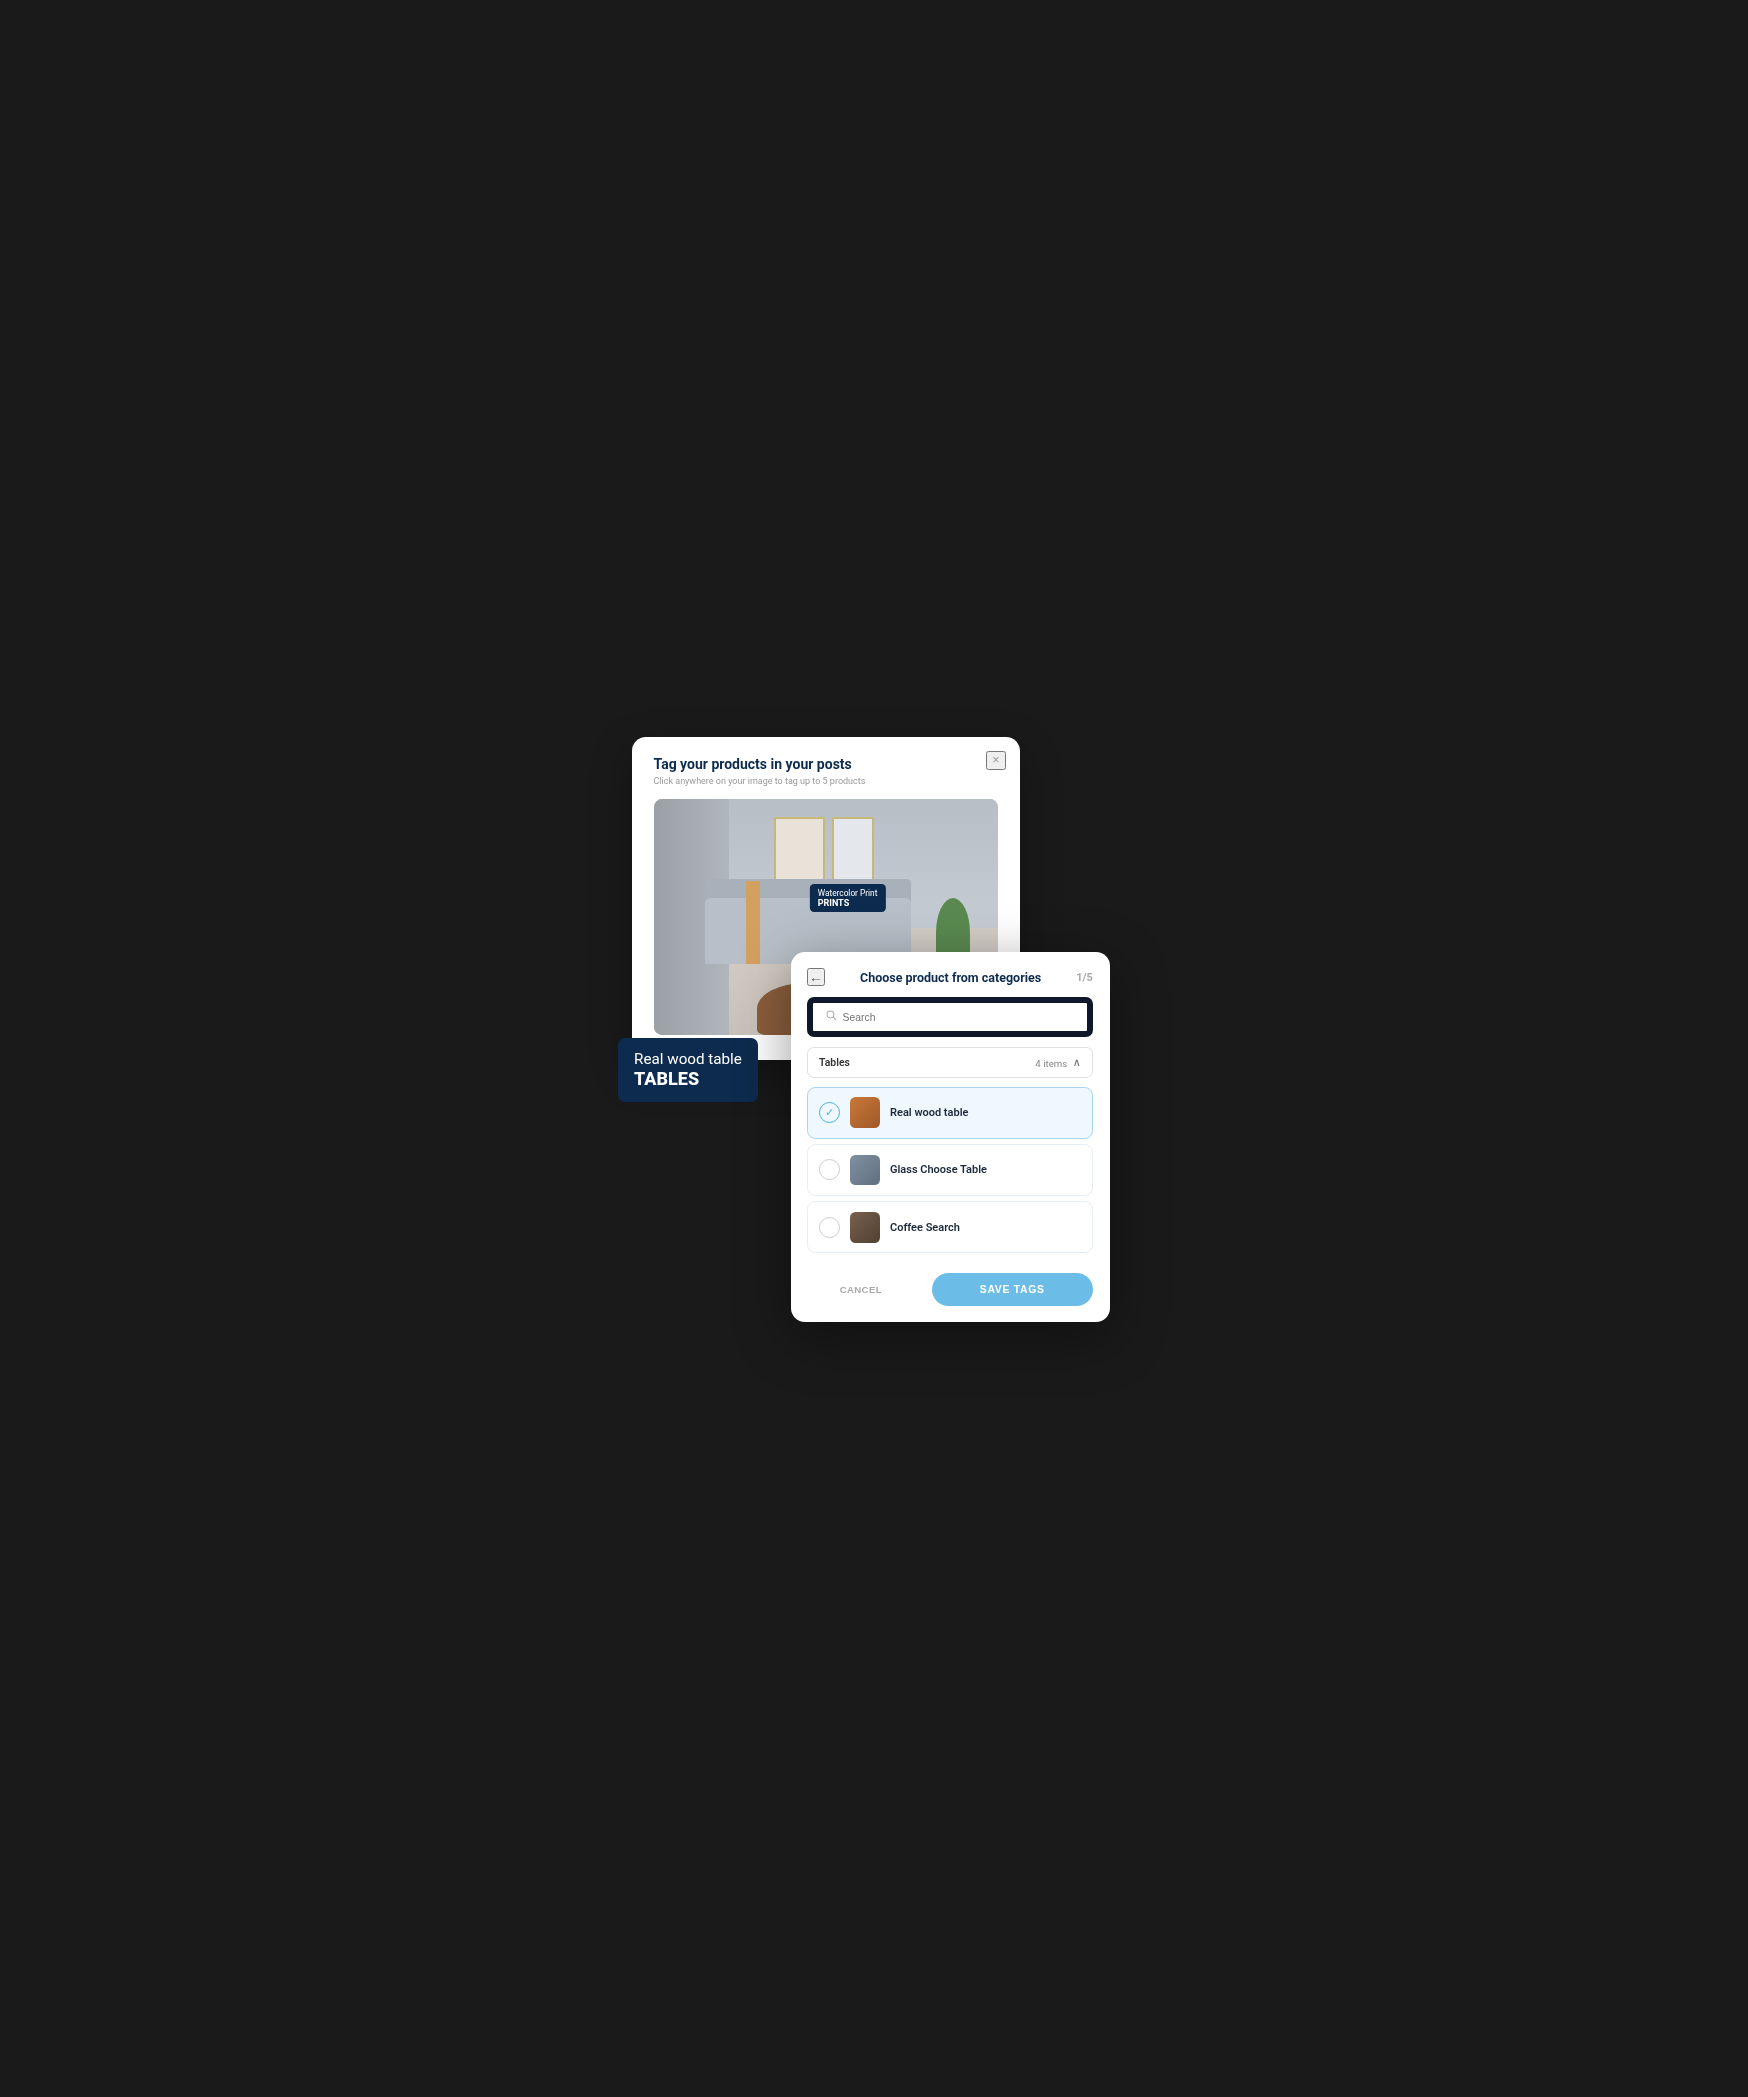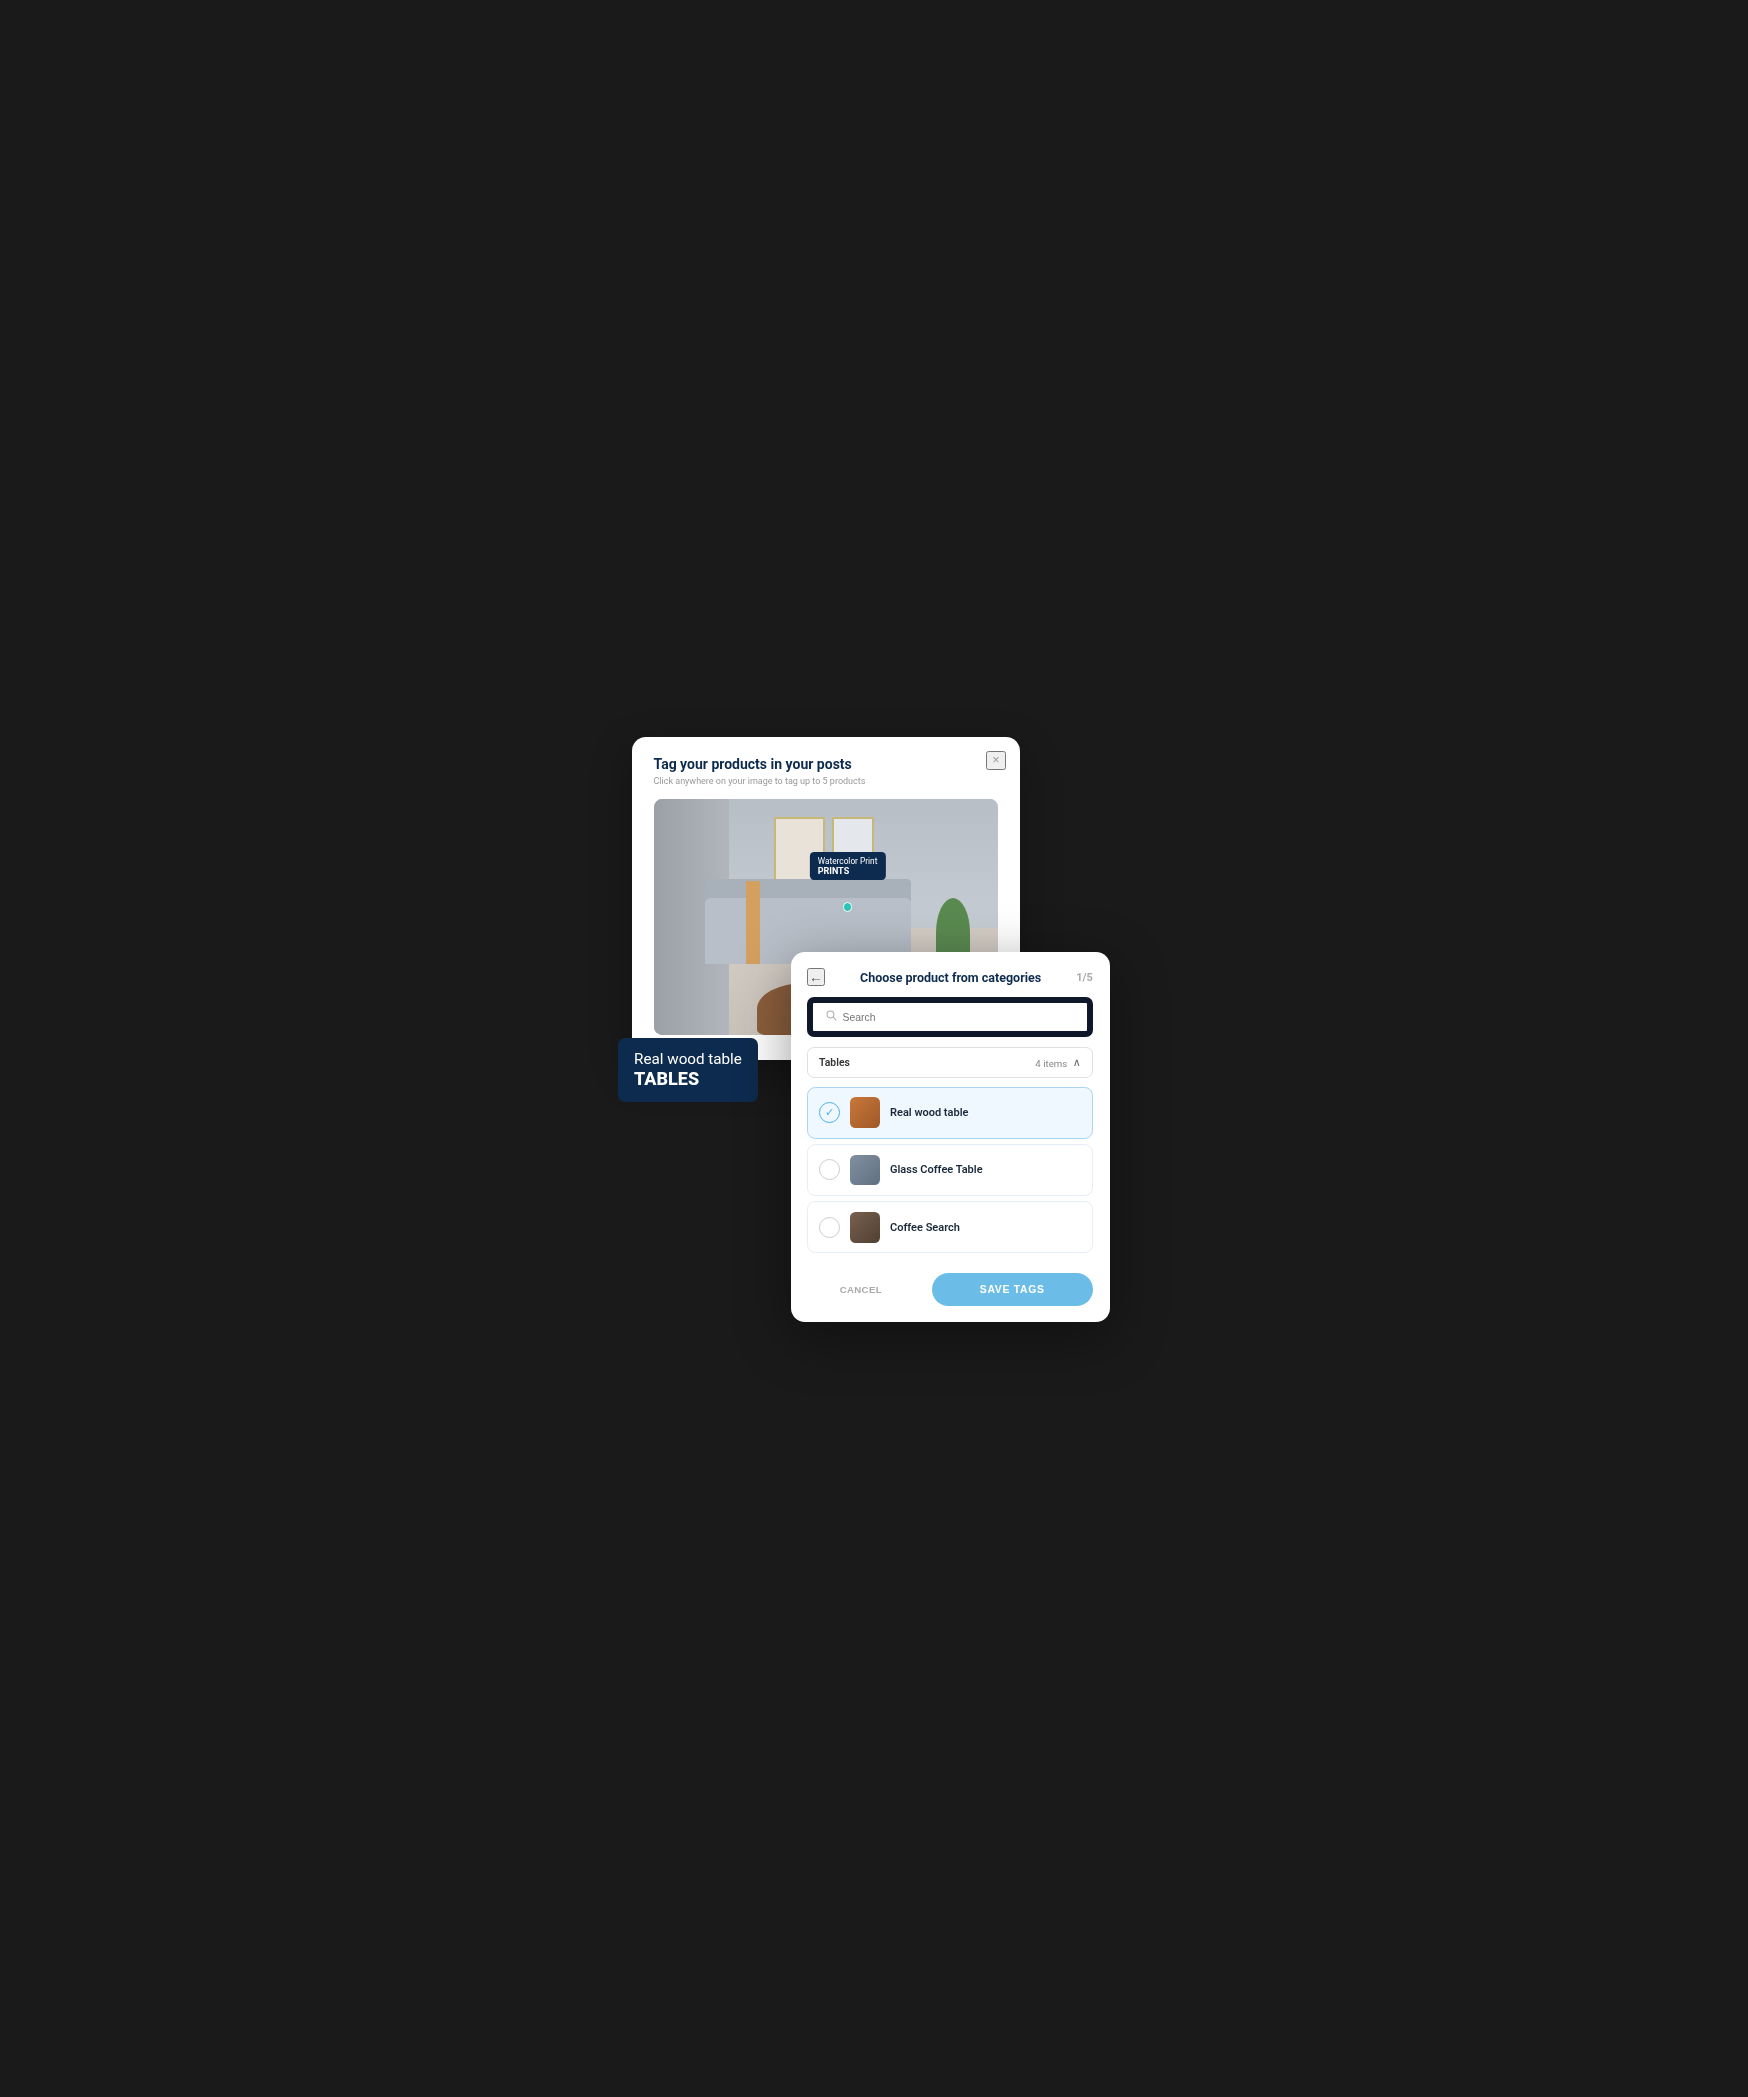--- a/index.html
+++ b/index.html
@@ -192,21 +192,21 @@
     .tag-pin .label {
       position: absolute;
       background: #0d2b4e;
       color: #fff;
       padding: 4.2px 8.3px;
       border-radius: 4.2px;
       font-size: 8.3px;
       white-space: nowrap;
       left: 50%;
       transform: translateX(-50%);
-      bottom: 32px;
+      bottom: 0;
     }
 
     .tag-pin .label .product-name {
       display: block;
       font-weight: 400;
     }
 
     .tag-pin .label .product-cat {
       display: block;
       font-weight: 700;
@@ -511,21 +511,21 @@
 
     <div class="product-item selected">
       <div class="check-circle checked">✓</div>
       <div class="product-thumb-wood"></div>
       <span class="product-name-text">Real wood table</span>
     </div>
 
     <div class="product-item">
       <div class="check-circle unchecked">+</div>
       <div class="product-thumb-glass"></div>
-      <span class="product-name-text">Glass Coffee Table</span>
+      <span class="product-name-text">Glass Choose Table</span>
     </div>
 
     <div class="product-item">
       <div class="check-circle unchecked">+</div>
       <div class="product-thumb-coffee"></div>
       <span class="product-name-text">Coffee Search</span>
     </div>
 
     <div class="modal-actions">
       <button class="cancel-btn">CANCEL</button>

